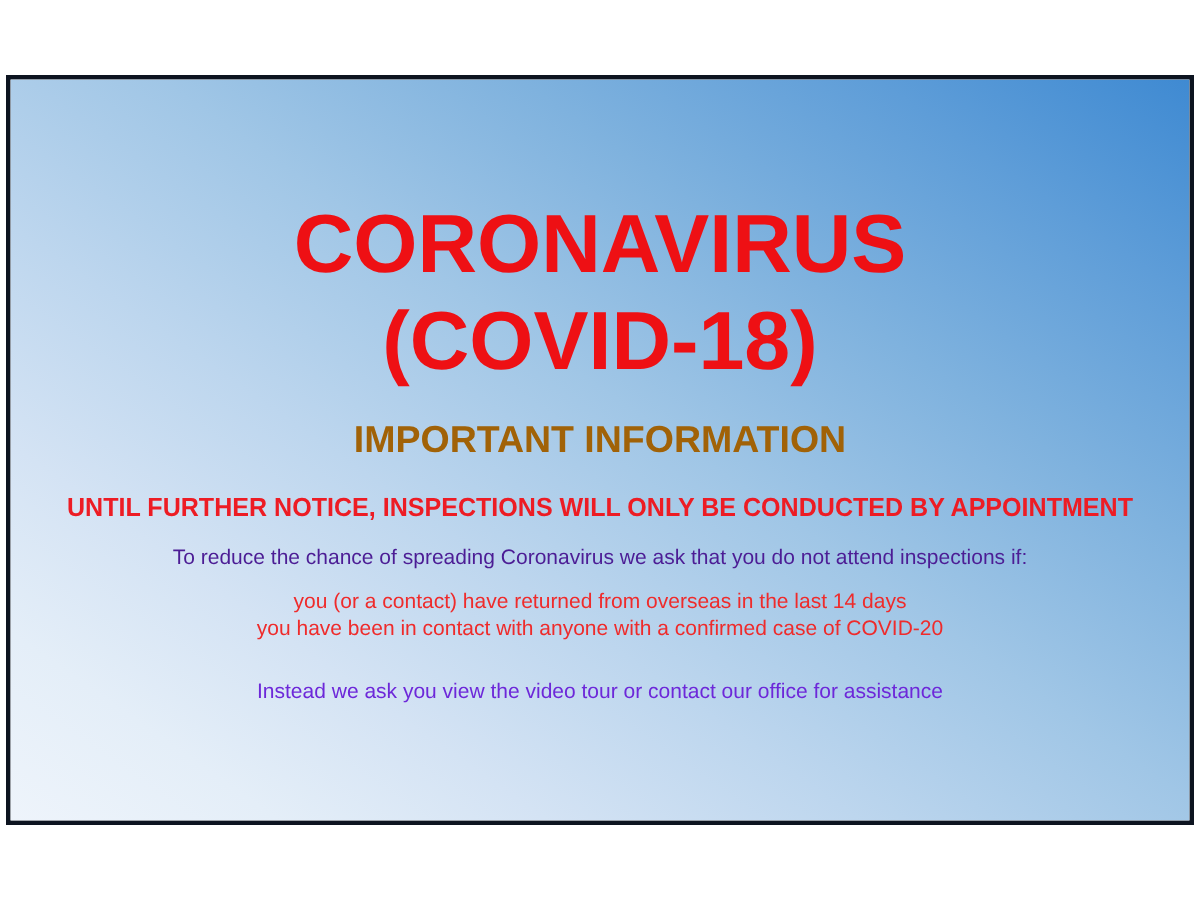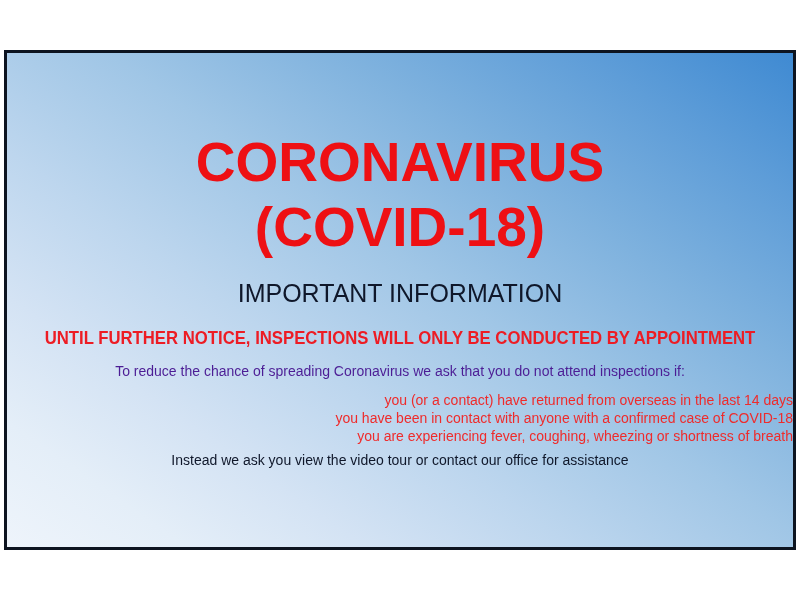--- a/index.html
+++ b/index.html
@@ -74,23 +74,23 @@
   }
   #title-1 { top: 82px; }
   #title-2 { top: 147px; }
 
   #subtitle {
     position: absolute;
     left: 0;
     right: 0;
     top: 228px;
     font-size: 25px;
-    font-weight: normal;
+    font-weight: bold;
     line-height: 1;
-    color: #0f172a;
+    color: #a16207;
     white-space: nowrap;
   }
 
   #notice {
     position: absolute;
     left: 0;
     right: 0;
     top: 277px;
     font-size: 17.5px;
     font-weight: bold;
@@ -118,32 +118,31 @@
     left: 0;
     right: 0;
     top: 338px;
   }
   #conditions .cond-line {
     font-size: 14px;
     font-weight: normal;
     line-height: 18px;
     color: #ef2b2b;
     white-space: nowrap;
-    text-align: right;
   }
 
   #closing {
     position: absolute;
     left: 0;
     right: 0;
     top: 400px;
     font-size: 14px;
     font-weight: normal;
     line-height: 1;
-    color: #0f172a;
+    color: #6d28d9;
     white-space: nowrap;
   }
 </style>
 </head>
 <body>
 
 <div id="page">
 
   <div id="poster">
 
@@ -156,21 +155,20 @@
       <div class="title-line" id="title-2">(COVID-18)</div>
 
       <div id="subtitle">IMPORTANT INFORMATION</div>
 
       <div id="notice">UNTIL FURTHER NOTICE, INSPECTIONS WILL ONLY BE CONDUCTED BY APPOINTMENT</div>
 
       <div id="lead">To reduce the chance of spreading Coronavirus we ask that you do not attend inspections if:</div>
 
       <div id="conditions">
         <div class="cond-line">you (or a contact) have returned from overseas in the last 14 days</div>
-        <div class="cond-line">you have been in contact with anyone with a confirmed case of COVID-18</div>
-        <div class="cond-line">you are experiencing fever, coughing, wheezing or shortness of breath</div>
+        <div class="cond-line">you have been in contact with anyone with a confirmed case of COVID-20</div>
       </div>
 
       <div id="closing">Instead we ask you view the video tour or contact our office for assistance</div>
 
     </div>
   </div>
 </div>
 
 </body></html>

